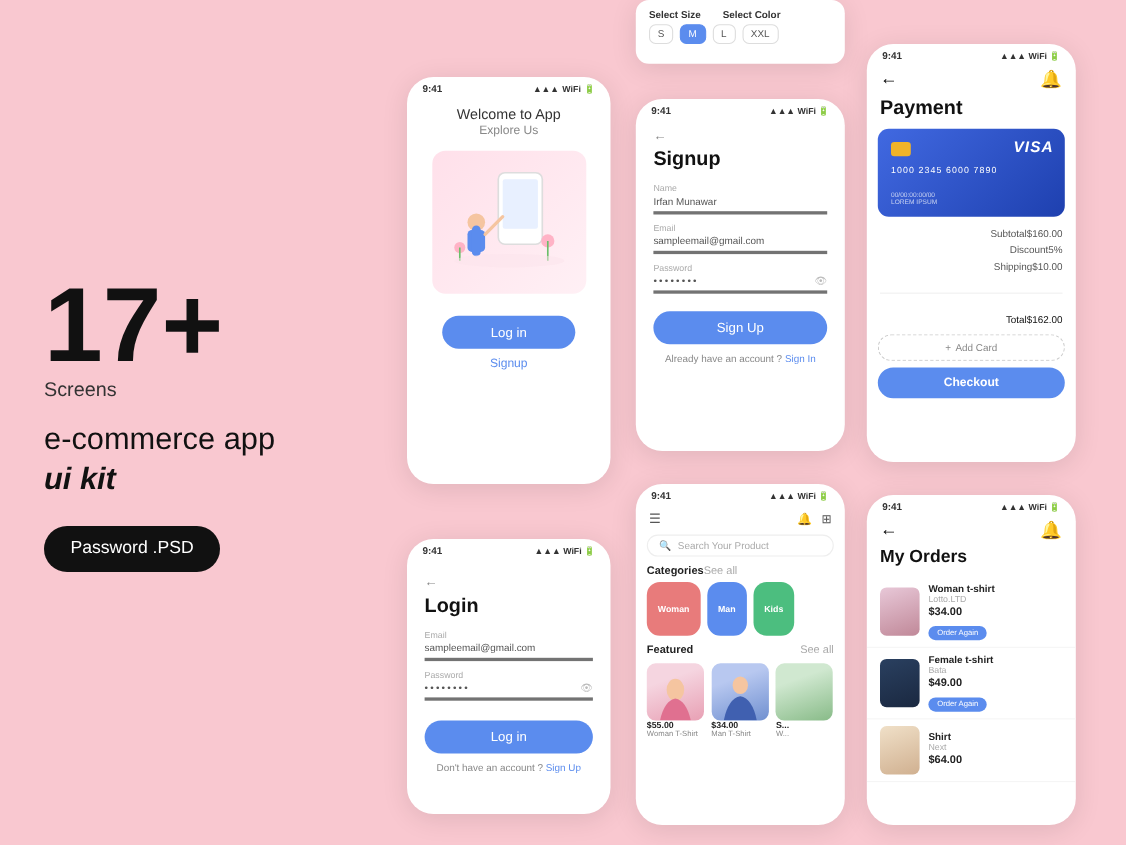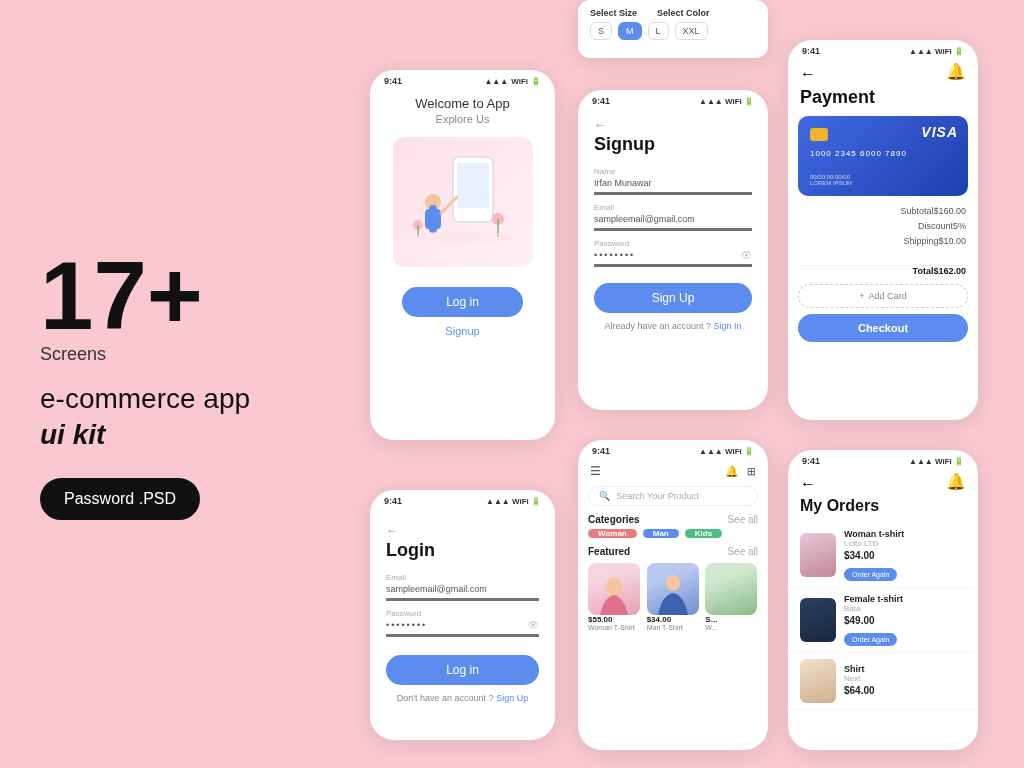--- a/index.html
+++ b/index.html
@@ -220,35 +220,35 @@
       border-radius: 16px;
       padding: 4px 10px;
       font-size: 9px;
       color: #aaa;
       display: flex;
       align-items: center;
       gap: 6px;
     }
     .categories-header {
       display: flex;
-      justify-content: space-between;
+      justify-content: flex-start;
       padding: 0 10px 4px;
       font-size: 10px;
       font-weight: 700;
       color: #222;
     }
     .see-all { color: #aaa; font-weight: 400; }
     .cat-pills {
       display: flex;
       gap: 6px;
       padding: 0 10px 8px;
     }
     .cat-pill {
       border-radius: 12px;
-      padding: 0 10px;
+      padding: 20px 10px;
       font-size: 8px;
       color: #fff;
       font-weight: 600;
     }
     .pill-pink { background: #e87b7b; }
     .pill-blue { background: #5b8cee; }
     .pill-green { background: #4cbe7f; }
     .featured-header {
       display: flex;
       justify-content: space-between;
@@ -334,24 +334,24 @@
       padding: 0 12px;
     }
     .payment-row {
       display: flex;
       justify-content: flex-end;
       font-size: 9px;
       color: #555;
       margin-bottom: 5px;
     }
     .payment-row.total {
-      font-weight: 700;
+      font-weight: 400;
       color: #111;
       border-top: 1px solid #f0f0f0;
-      padding-top: 0;
+      padding-top: 19px;
       margin-top: 19px;
     }
     .add-card-btn {
       margin: 8px 10px 6px;
       border: 1.5px dashed #ccc;
       border-radius: 20px;
       padding: 6px;
       text-align: center;
       font-size: 9px;
       color: #888;

